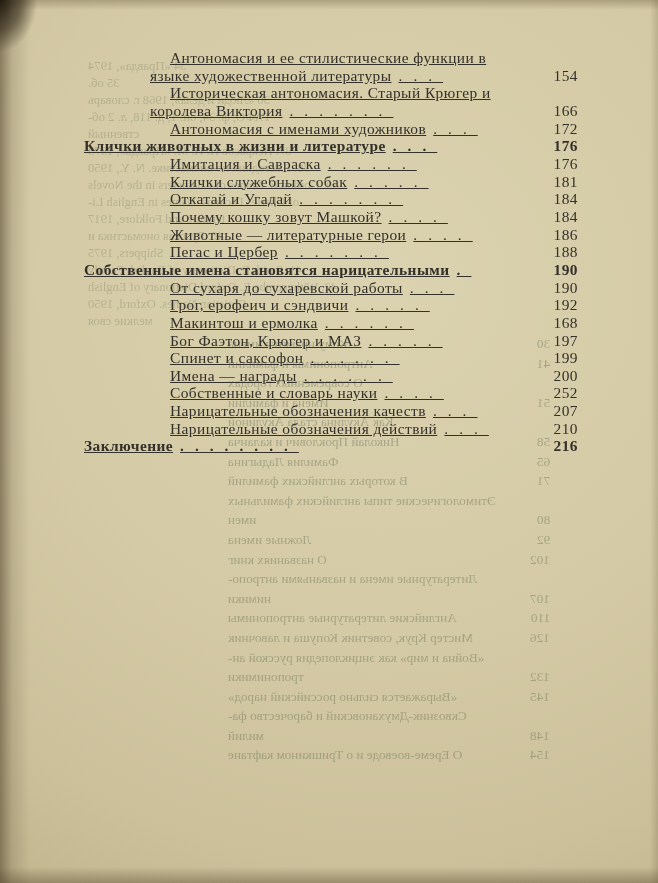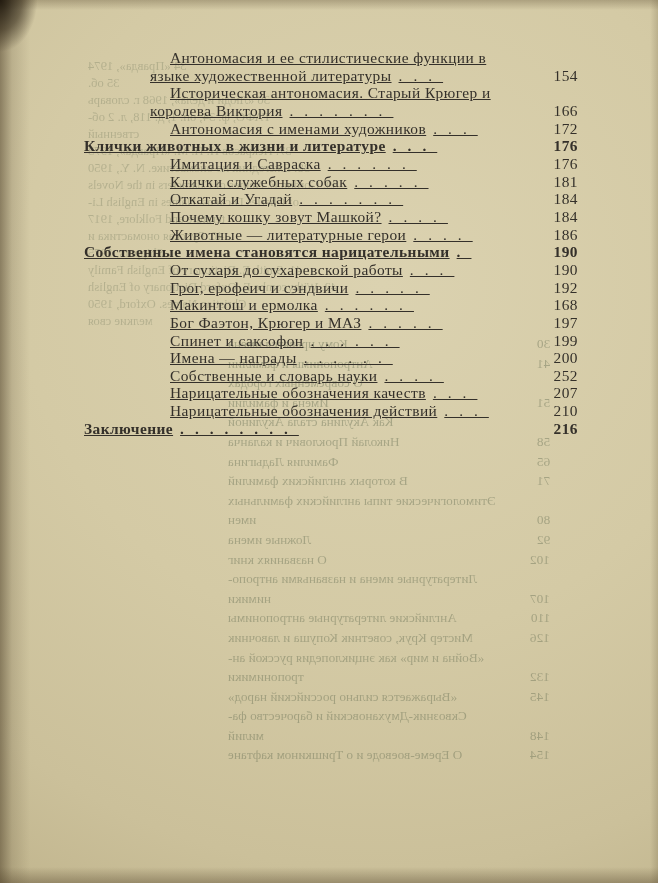--- a/index.html
+++ b/index.html
@@ -145,20 +145,21 @@
   <div class="entry l2"><span class="label">Имитация и Савраска</span><span class="dots">......</span><span class="pagenum">176</span></div>
 
   <div class="entry l2"><span class="label">Клички служебных собак</span><span class="dots">.....</span><span class="pagenum">181</span></div>
 
   <div class="entry l2"><span class="label">Откатай и Угадай</span><span class="dots">.......</span><span class="pagenum">184</span></div>
 
   <div class="entry l2"><span class="label">Почему кошку зовут Машкой?</span><span class="dots">....</span><span class="pagenum">184</span></div>
 
   <div class="entry l2"><span class="label">Животные — литературные герои</span><span class="dots">....</span><span class="pagenum">186</span></div>
 
+  <div class="entry l2"><span class="label">Пегас и Цербер</span><span class="dots">.......</span><span class="pagenum">188</span></div>
 
   <div class="entry l1 b"><span class="label">Собственные имена становятся нарицательными</span><span class="dots">.</span><span class="pagenum">190</span></div>
 
   <div class="entry l2"><span class="label">От сухаря до сухаревской работы</span><span class="dots">...</span><span class="pagenum">190</span></div>
 
   <div class="entry l2"><span class="label">Грог, ерофеич и сэндвичи</span><span class="dots">.....</span><span class="pagenum">192</span></div>
 
   <div class="entry l2"><span class="label">Макинтош и ермолка</span><span class="dots">......</span><span class="pagenum">168</span></div>
 
   <div class="entry l2"><span class="label">Бог Фаэтон, Крюгер и МАЗ</span><span class="dots">.....</span><span class="pagenum">197</span></div>

